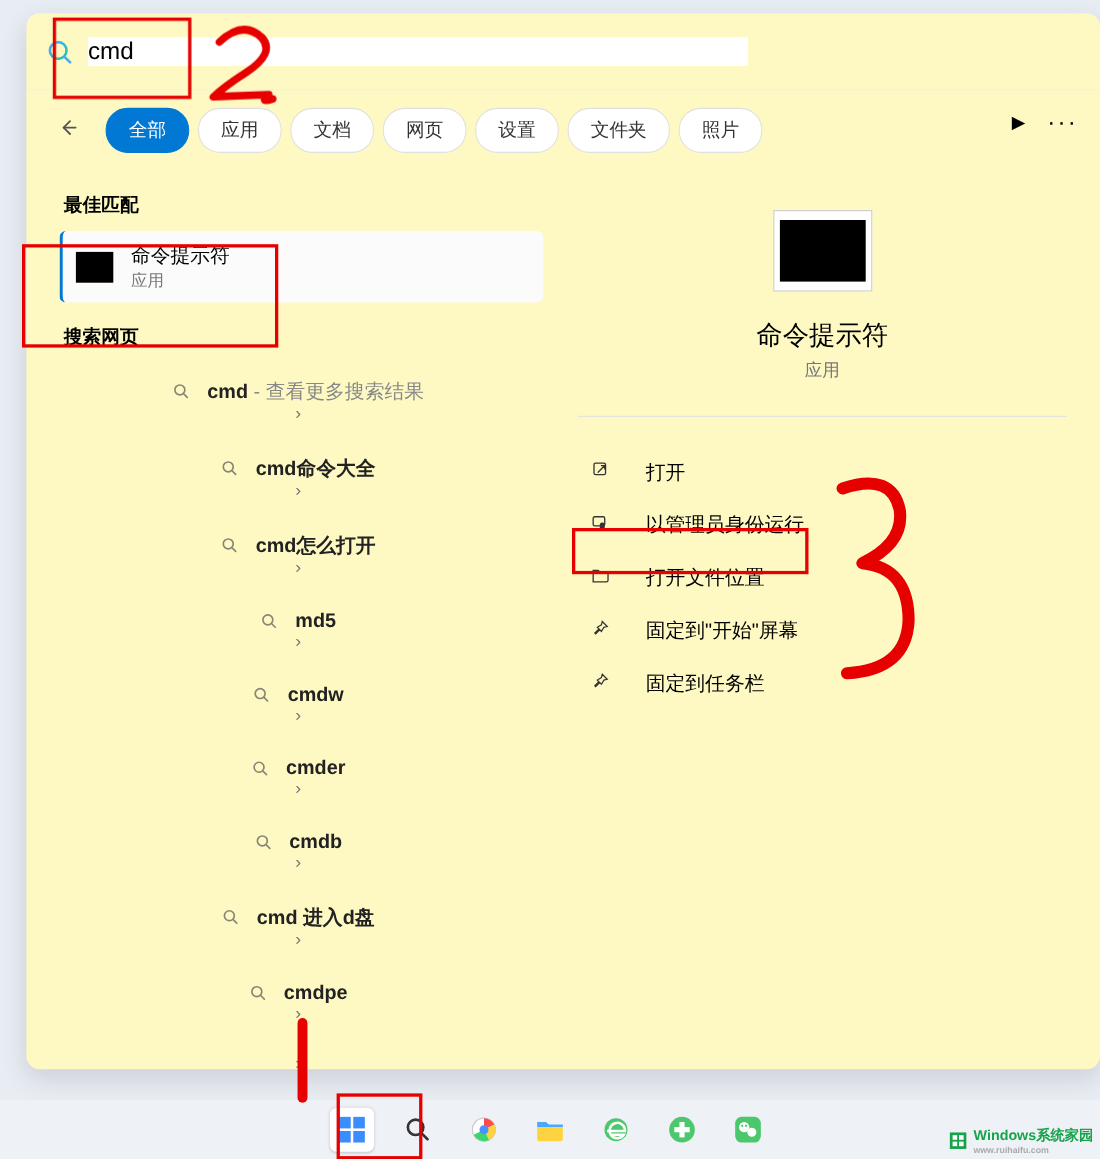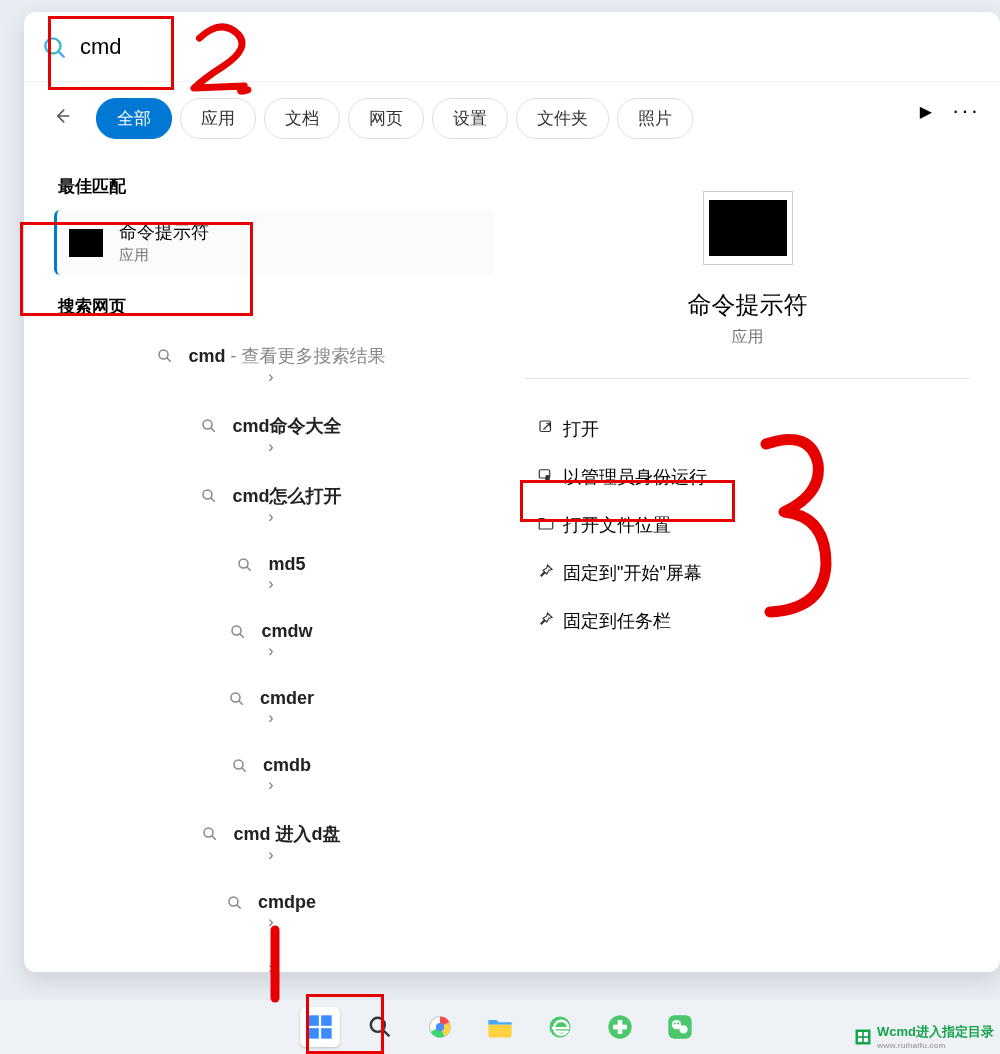--- a/index.html
+++ b/index.html
@@ -8,21 +8,21 @@
     background: #e8ecf3;
     width: 1000px;
     height: 1054px;
     overflow: hidden;
     position: relative;
   }
   .search-panel {
     position: absolute;
     top: 12px; left: 24px;
     width: 976px; height: 960px;
-    background: #ffffff;
+    background: #fef9c3;
     border-radius: 12px;
     box-shadow: 0 8px 24px rgba(0,0,0,.12);
     overflow: hidden;
   }
   .search-bar-row {
     display: flex; align-items: center;
     height: 70px; padding: 0 16px;
     border-bottom: 1px solid #f0f0f0;
   }
   .search-icon-main {
@@ -117,21 +117,21 @@
   .preview-thumb-inner { width: 78px; height: 56px; background: #000; }
   .preview-title { font-size: 24px; margin-bottom: 6px; }
   .preview-sub { font-size: 16px; color: #777; margin-bottom: 30px; }
 
   .preview-divider {
     width: 100%; height: 1px; background: #e3e3e3;
     margin-bottom: 26px;
   }
   .action-list { width: 100%; padding: 0 4px; }
   .action-item {
-    display: flex; align-items: center; gap: 6px;
+    display: flex; align-items: center; gap: 30px;
     padding: 12px 6px;
     font-size: 18px;
     cursor: pointer;
   }
   .action-icon { width: 22px; text-align: center; }
 
   
   .redbox { position: absolute; border: 3px solid #e60000; pointer-events: none; }
   .red1 { top: 16px; left: 48px; width: 126px; height: 74px; }
   .red2 { top: 222px; left: 20px; width: 233px; height: 94px; }
@@ -454,16 +454,16 @@
 
 <div class="watermark">
   <svg width="20" height="20" viewBox="0 0 24 24">
       <rect x="3" y="3" width="18" height="18" fill="#16a34a"></rect>
       <rect x="6" y="6" width="5" height="5" fill="#fff"></rect>
       <rect x="13" y="6" width="5" height="5" fill="#fff"></rect>
       <rect x="6" y="13" width="5" height="5" fill="#fff"></rect>
       <rect x="13" y="13" width="5" height="5" fill="#fff"></rect>
     </svg>
   <span>
-    <span><b>W</b><span>cmd进入指定目录</span></span>
+    <span><b>W</b><span>indows系统家园</span></span>
     <span class="sub">www.ruihaifu.com</span>
   </span>
 </div>
 
 </body></html>

